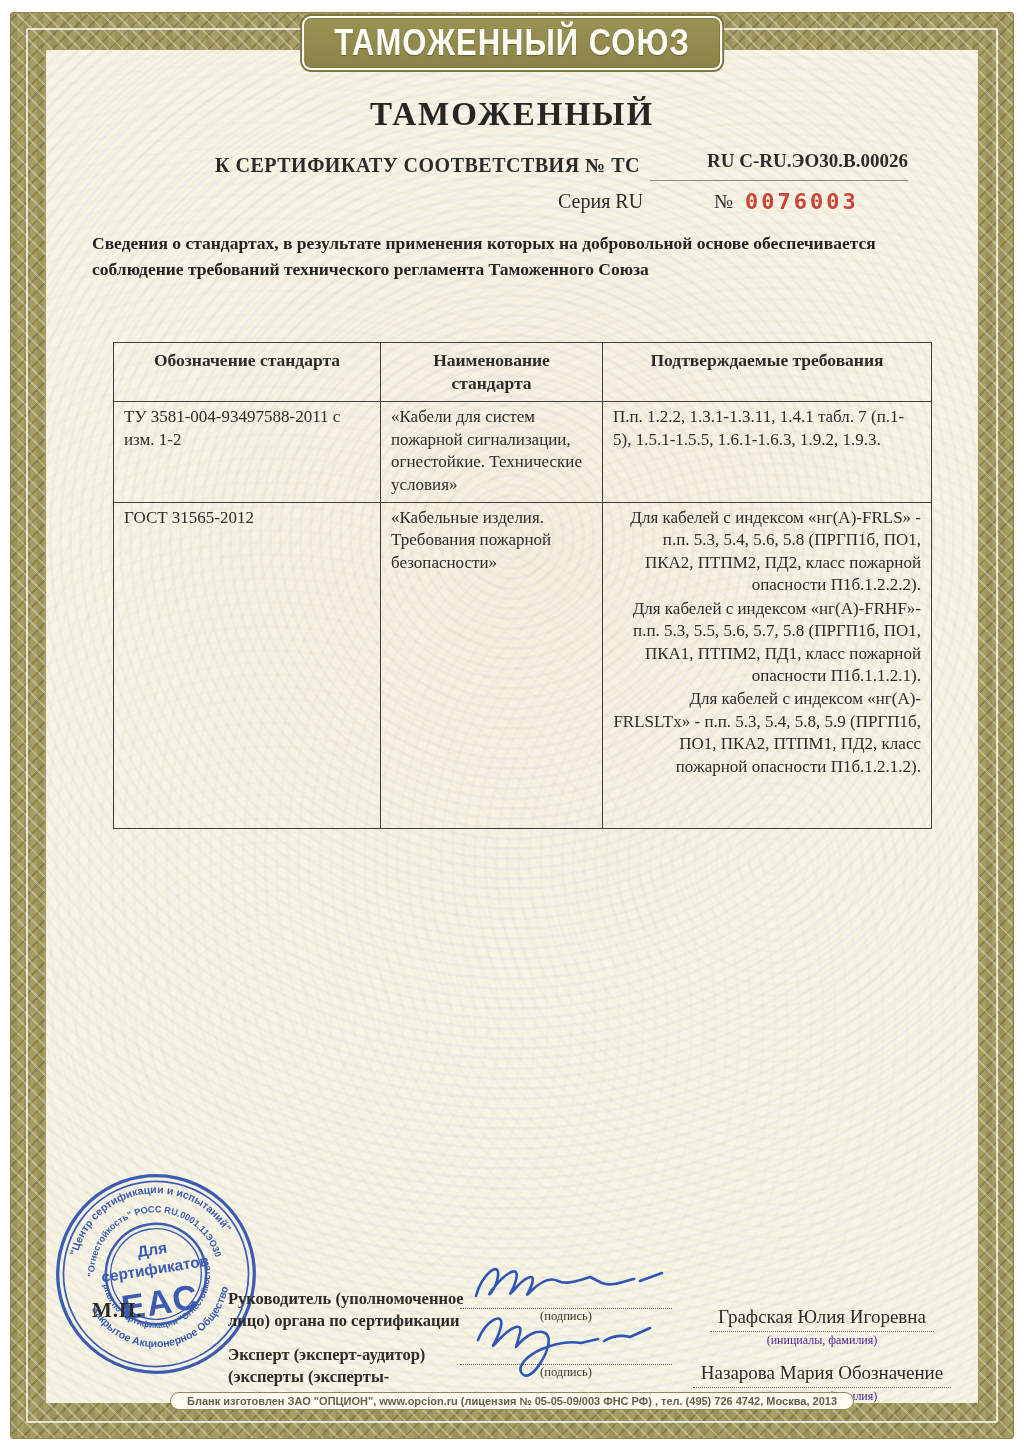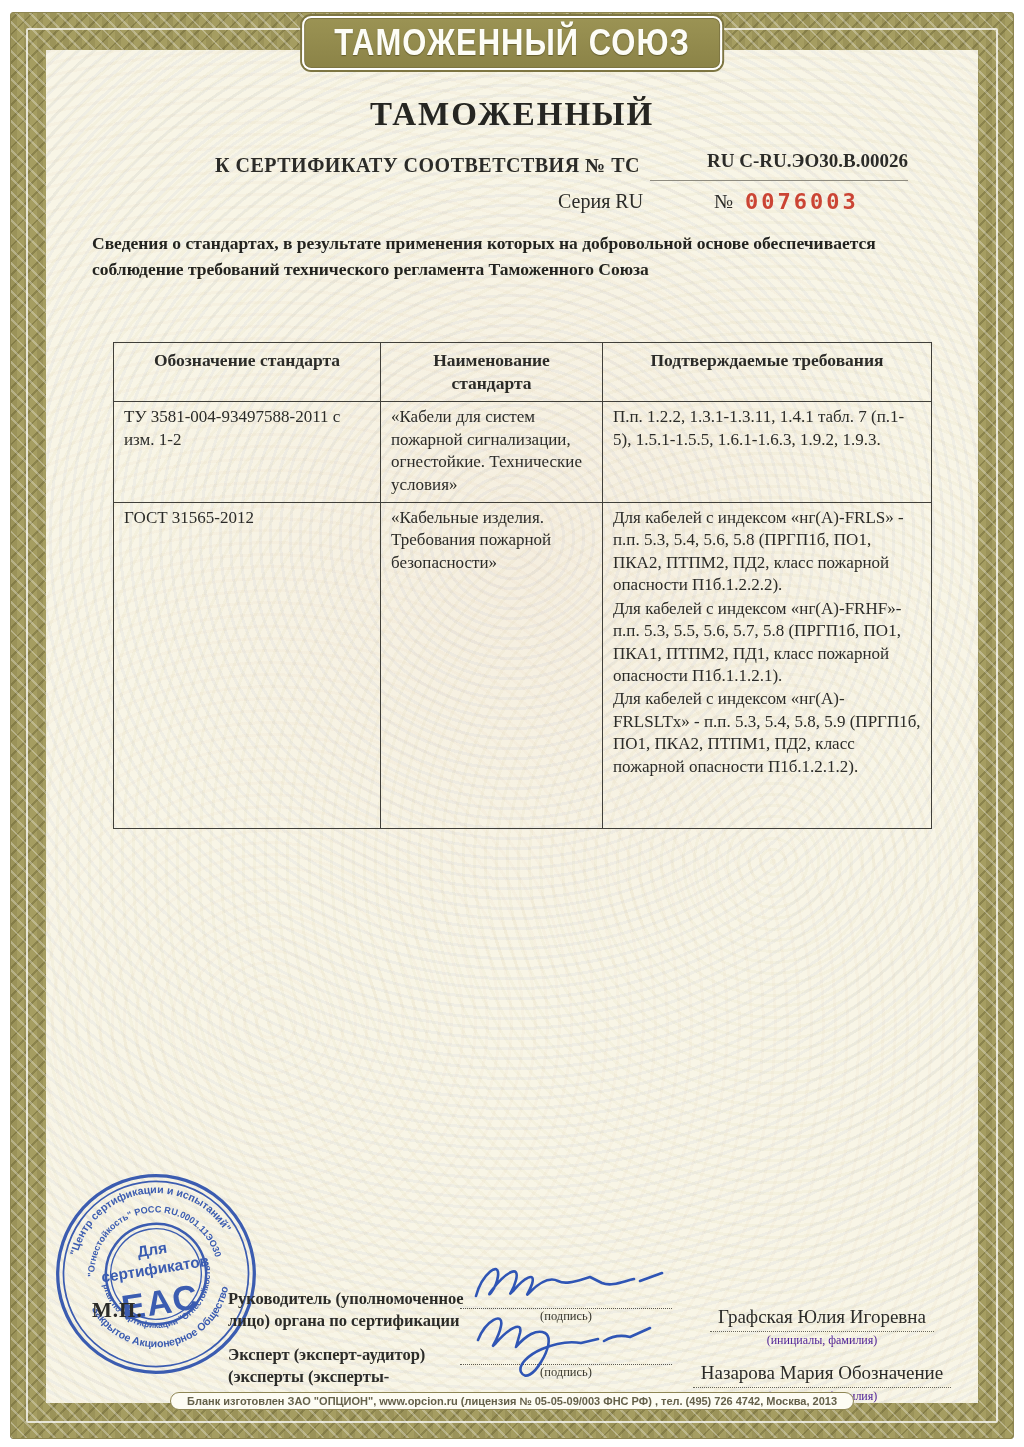--- a/index.html
+++ b/index.html
@@ -71,21 +71,21 @@
     position:absolute;left:113px;top:298px;width:818px;
     border-collapse:collapse;table-layout:fixed;margin-top:44px;
   }
   table.std col.c1{width:267px;} table.std col.c2{width:222px;} table.std col.c3{width:329px;}
   table.std th, table.std td{
     border:1.6px solid #403f39;padding:4px 10px 6px 10px;
     font-size:17px;line-height:1.32;vertical-align:top;background:transparent;
   }
   table.std th{font-weight:bold;text-align:center;font-size:17.5px;padding-top:6px;}
   tr.hdr{height:44px;} tr.r1{height:90px;} tr.r2{height:326px;padding-left:32px;}
-  td p{margin:0 0 1px 0;}
+  td p{margin:0 0 1px 0;text-align:right;}
   
   .stamp{position:absolute;left:50px;top:1168px;width:212px;height:212px;transform:rotate(-9deg);opacity:0.92;z-index:3;}
   .stamp text{font-family:"Liberation Sans","DejaVu Sans",sans-serif;font-weight:bold;fill:#2c50ad;}
   .stamp circle{fill:none;stroke:#2c50ad;}
   .mp{position:absolute;left:92px;top:1298px;font-size:21px;font-weight:bold;letter-spacing:1px;z-index:4;}
   
   .sig-label{position:absolute;left:228px;width:242px;font-size:16.5px;font-weight:bold;line-height:1.32;z-index:4;}
   .lab-a{top:1288px;} .lab-b{top:1344px;}
   .sig-line{position:absolute;left:460px;width:212px;height:24px;border-bottom:1.6px dotted #5d5b52;}
   .line-a{top:1284px;} .line-b{top:1340px;}

